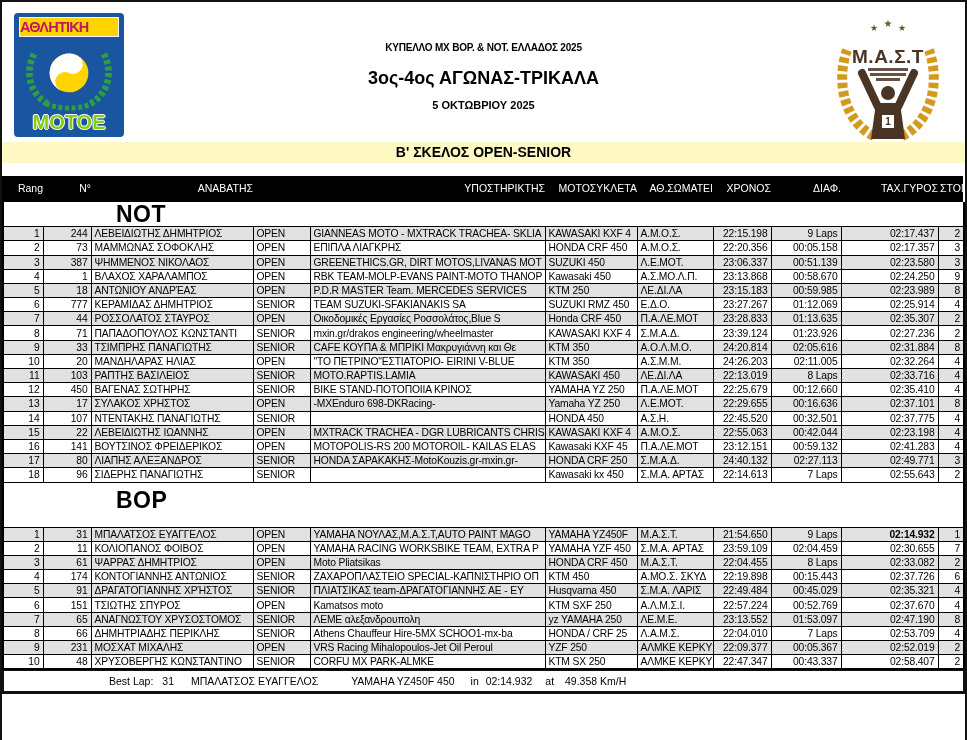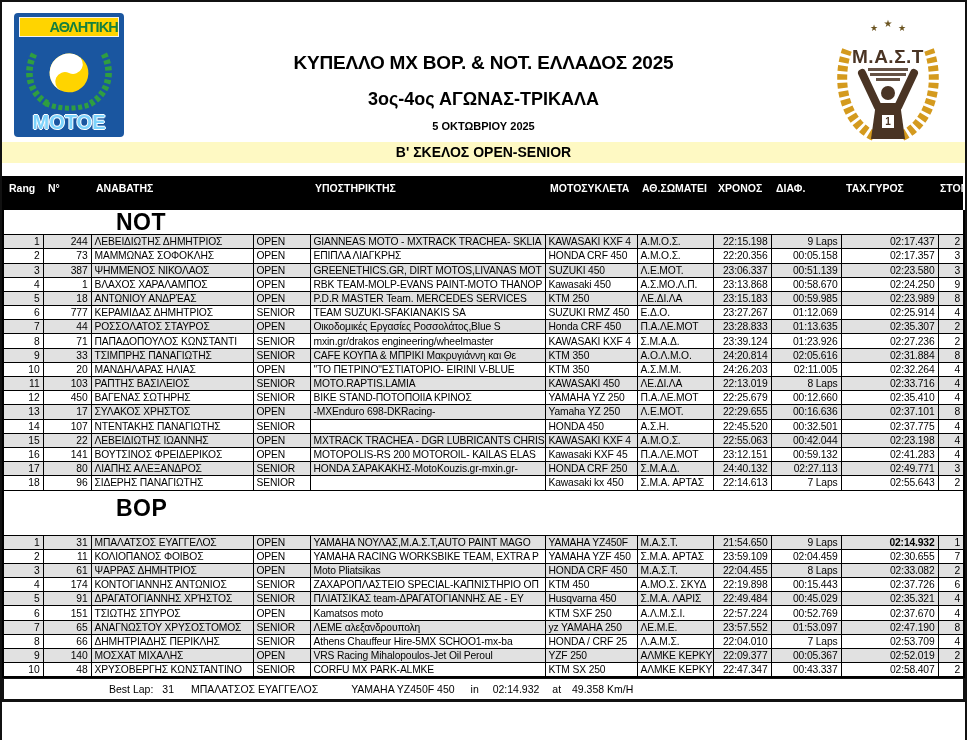--- a/index.html
+++ b/index.html
@@ -1,58 +1,58 @@
 <!DOCTYPE html>
 <html><head>
 <meta charset="utf-8">
 <style>
   html,body{margin:0;padding:0;background:#fff;}
   .page{width:967px;height:740px;box-sizing:border-box;border:2px solid #111;border-bottom:none;
         background:#fff;font-family:"Liberation Sans",sans-serif;color:#000;overflow:hidden;position:relative;}
   
   .header{position:relative;height:140px;}
   .titles{position:absolute;left:0;right:0;top:0;text-align:center;}
-  .title{margin-top:50px;font-size:19px;font-weight:bold;letter-spacing:-0.2px;}
+  .title{margin-top:40px;font-size:10px;font-weight:bold;letter-spacing:-0.2px;}
   .subtitle{margin-top:15px;font-size:18px;font-weight:bold;}
   .date{margin-top:10px;font-size:11px;font-weight:bold;}
   
   .motoe{position:absolute;left:12px;top:11px;width:110px;height:124px;background:#1a56a0;border-radius:4px;
          display:flex;flex-direction:column;align-items:center;padding:4px 5px;box-sizing:border-box;}
-  .motoe-top{width:100%;background:#ffd400;border:1px solid #f2f2f2;color:#15803d;font-weight:bold;
-             font-size:14.5px;line-height:18px;text-align:right;letter-spacing:-0.8px;box-sizing:border-box;white-space:nowrap;}
+  .motoe-top{width:100%;background:#ffd400;border:1px solid #f2f2f2;color:#be185d;font-weight:bold;
+             font-size:14.5px;line-height:18px;text-align:left;letter-spacing:-0.8px;box-sizing:border-box;white-space:nowrap;}
   .motoe-mid{flex:1;width:100%;}
-  .motoe-bottom{color:#7dd3fc;font-weight:bold;font-size:20px;line-height:22px;white-space:nowrap;
+  .motoe-bottom{color:#84cc16;font-weight:bold;font-size:20px;line-height:22px;white-space:nowrap;
                 text-shadow:-1px 0 #fff,1px 0 #fff,0 -1px #fff,0 1px #fff;text-align:right;}
   
   .mast{position:absolute;right:18px;top:16px;width:118px;height:124px;}
   
   .banner{height:21px;background:#fef9c3;text-align:center;font-weight:bold;font-size:14px;line-height:21px;}
   .gap{height:13px;background:#fff;}
   
   table.results{width:100%;border-collapse:collapse;table-layout:fixed;border:2px solid #000;}
-  thead th{background:#000;color:#fff;font-weight:bold;font-size:10.5px;height:19px;text-align:left;
-           padding:0 0 12px 5px;overflow:hidden;white-space:nowrap;}
+  thead th{background:#000;color:#fff;font-weight:normal;font-size:10.5px;height:19px;text-align:right;
+           padding:0 0 4px 5px;overflow:hidden;white-space:nowrap;}
   thead th.last{padding-left:2px;border-right:2px solid #fff;}
   tbody td{border:1.5px solid #000;font-size:10.3px;height:13.2px;line-height:13px;padding:0 3px;
            white-space:nowrap;overflow:hidden;letter-spacing:-0.15px;}
   tr.odd td{background:#e1e1e1;}
   tr.even td{background:#fff;}
   .r{text-align:right;}
   .bold{font-weight:bold;}
   tr.section-row td{background:#fff;height:24px;padding:0;}
   tr.section-row.bop td{height:30px;vertical-align:bottom;padding-bottom:14px;}
   .section-label{font-size:23px;font-weight:bold;padding-left:112px;line-height:1.05;letter-spacing:0.5px;border-radius:9px;}
   
   .bestlap{border:2px solid #111;border-bottom-width:3px;border-top-width:1px;height:24px;line-height:21px;
            font-size:10.5px;padding-left:105px;box-sizing:border-box;white-space:nowrap;}
   .bl-label{margin-right:6px;}
   .bl-num{margin-right:14px;}
   .bl-rider{margin-right:30px;}
   .bl-bike{margin-right:13px;}
-  .bl-in{margin-right:11px;}
+  .bl-in{margin-right:4px;}
   .bl-time{margin-right:10px;}
   .bl-at{margin-right:8px;}
 </style>
 </head>
 <body>
 
 <div class="page">
 
   <div class="header">
 
@@ -454,41 +454,41 @@
           <td class="r">4</td>
         </tr>
         <tr class="odd">
           <td class="r">7</td>
           <td class="r">65</td>
           <td class="">ΑΝΑΓΝΩΣΤΟΥ ΧΡΥΣΟΣΤΟΜΟΣ</td>
           <td class="">SENIOR</td>
           <td class="">ΛΕΜΕ αλεξανδρουπολη</td>
           <td class="">yz  YAMAHA 250</td>
           <td class="">ΛΕ.Μ.Ε.</td>
-          <td class="r">23:57.552</td>
+          <td class="r">23:13.552</td>
           <td class="r">01:53.097</td>
           <td class="r">02:47.190</td>
           <td class="r">8</td>
         </tr>
         <tr class="even">
           <td class="r">8</td>
           <td class="r">66</td>
           <td class="">ΔΗΜΗΤΡΙΑΔΗΣ ΠΕΡΙΚΛΗΣ</td>
           <td class="">SENIOR</td>
           <td class="">Athens Chauffeur Hire-5MX SCHOO1-mx-ba</td>
           <td class="">HONDA / CRF 25</td>
           <td class="">Λ.Α.Μ.Σ.</td>
           <td class="r">22:04.010</td>
           <td class="r">7 Laps</td>
           <td class="r">02:53.709</td>
           <td class="r">4</td>
         </tr>
         <tr class="odd">
           <td class="r">9</td>
-          <td class="r">140</td>
+          <td class="r">231</td>
           <td class="">ΜΟΣΧΑΤ ΜΙΧΑΛΗΣ</td>
           <td class="">OPEN</td>
           <td class="">VRS Racing Mihalopoulos-Jet Oil Peroul</td>
           <td class="">YZF 250</td>
           <td class="">ΑΛΜΚΕ ΚΕΡΚΥ</td>
           <td class="r">22:09.377</td>
           <td class="r">00:05.367</td>
           <td class="r">02:52.019</td>
           <td class="r">2</td>
         </tr>

